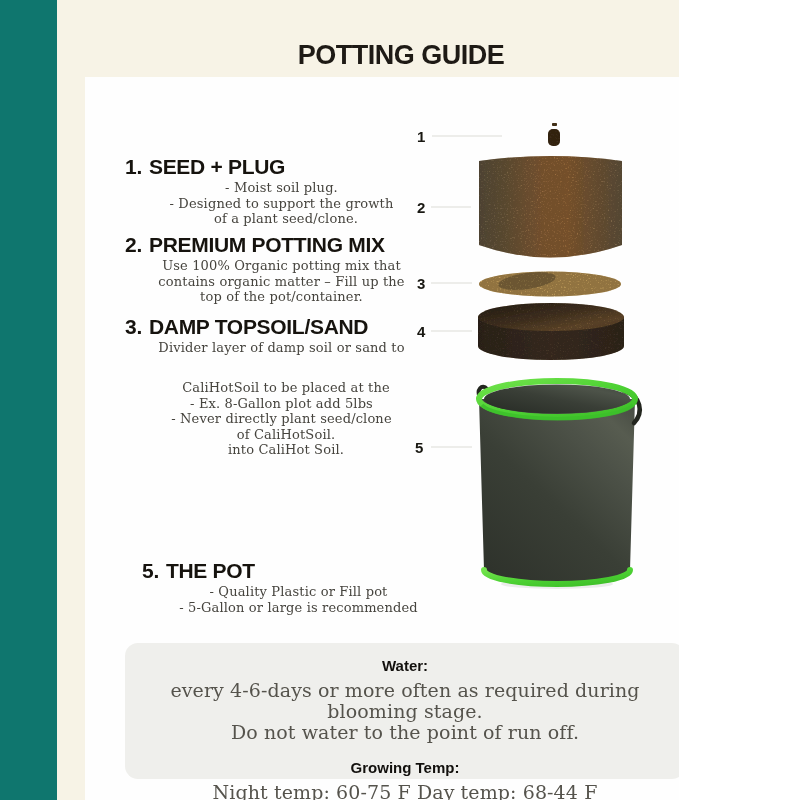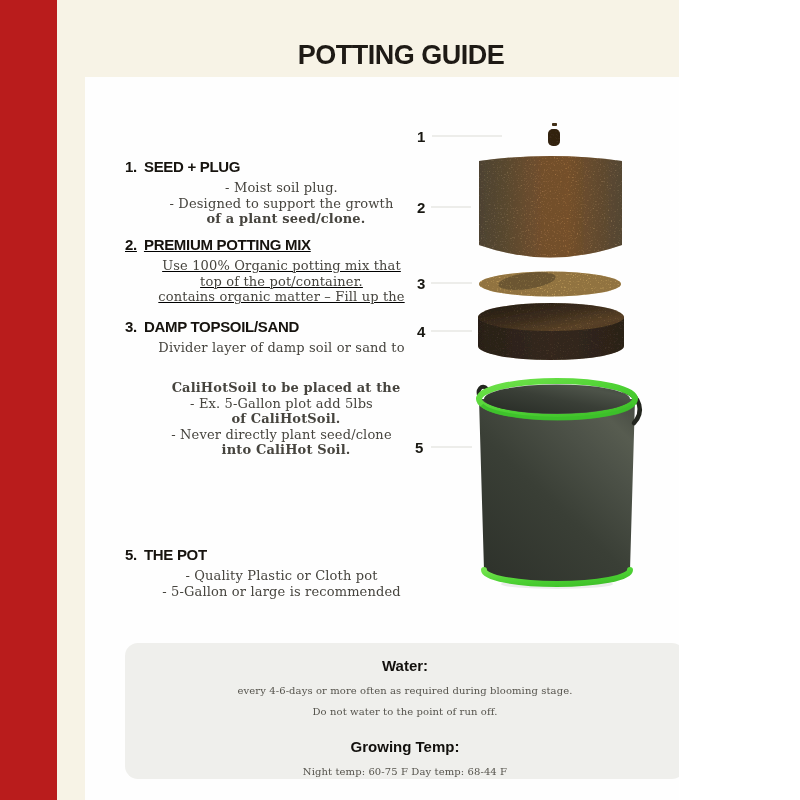--- a/index.html
+++ b/index.html
@@ -1,41 +1,41 @@
 <!DOCTYPE html>
 <html><head>
 <meta charset="utf-8">
 <style>
   html,body{margin:0;padding:0;background:#ffffff;}
-  #page{position:relative;width:679px;height:800px;background:#b91c1c;overflow:hidden;
+  #page{position:relative;width:679px;height:800px;background:#0f766e;overflow:hidden;
         font-family:"Liberation Sans",sans-serif;}
   #cream{position:absolute;left:57px;top:0;width:688px;height:800px;background:#f7f3e6;}
   #title{position:absolute;left:0;top:22px;width:688px;text-align:center;
          font-family:"Liberation Sans",sans-serif;font-weight:700;font-size:27px;
          letter-spacing:-0.5px;color:#1e1a15;}
   #close-btn{position:absolute;left:632px;top:20px;width:35px;height:35px;border-radius:50%;
          background:#0d0d0d;color:#ffffff;border:none;cursor:pointer;
          font-size:17px;font-weight:700;line-height:35px;text-align:center;padding:0;
          font-family:"DejaVu Sans",sans-serif;}
   #card{position:absolute;left:28px;top:77px;width:637px;height:723px;background:#fefefe;}
   .step{position:absolute;left:40px;width:295px;}
   .step-title{margin:0 0 4px 0;font-family:"Liberation Sans",sans-serif;font-weight:700;
-         font-size:15px;line-height:18px;letter-spacing:-0.3px;color:#16130e;}
+         font-size:21px;line-height:18px;letter-spacing:-0.3px;color:#16130e;}
   .step-title .num{margin-right:7px;}
   .line{font-family:"DejaVu Serif",serif;font-size:13px;line-height:15.6px;
          letter-spacing:0.15px;color:#46443e;margin-left:18px;text-align:center;}
-  .line.cont{margin-left:27px;font-weight:bold;}
-  #step-1{top:81px;} #step-2{top:159px;text-decoration:underline;} #step-3{top:241px;} #step-4{top:303px;} #step-5{top:469px;}
+  .line.cont{margin-left:27px;}
+  #step-1{top:81px;} #step-2{top:159px;} #step-3{top:241px;} #step-4{top:303px;} #step-5{top:485px;margin-left:17px;}
   #diagram{position:absolute;left:315px;top:38px;}
   .lbl{font-family:"Liberation Sans",sans-serif;font-weight:700;font-size:15px;fill:#191812;}
   #info-box{position:absolute;left:40px;top:566px;width:560px;height:136px;background:#efefec;
          text-align:center;box-sizing:border-box;padding-top:14px;border-radius:13px;}
   .info-title{font-family:"Liberation Sans",sans-serif;font-weight:700;font-size:15px;
          line-height:18px;color:#12100d;margin:0 0 5px 0;}
-  .info-line{font-family:"DejaVu Serif",serif;font-size:10px;line-height:21px;
+  .info-line{font-family:"DejaVu Serif",serif;font-size:19px;line-height:21px;
          letter-spacing:0.1px;color:#55534c;margin:0;}
   .temp-title{margin-top:16px;}
 </style>
 </head>
 <body>
 
 <div id="page">
   <div id="cream">
 
     <h1 id="title">POTTING GUIDE</h1>
@@ -49,40 +49,40 @@
       <section class="step" id="step-1">
         <h3 class="step-title"><span class="num">1.</span><span>SEED + PLUG</span></h3>
         <div class="line">- Moist soil plug.</div>
         <div class="line">- Designed to support the growth</div>
         <div class="line cont">of a plant seed/clone.</div>
       </section>
 
       <section class="step" id="step-2">
         <h3 class="step-title"><span class="num">2.</span><span>PREMIUM POTTING MIX</span></h3>
         <div class="line">Use 100% Organic potting mix that</div>
+        <div class="line">contains organic matter – Fill up the</div>
         <div class="line">top of the pot/container.</div>
-        <div class="line">contains organic matter – Fill up the</div>
       </section>
 
       <section class="step" id="step-3">
         <h3 class="step-title"><span class="num">3.</span><span>DAMP TOPSOIL/SAND</span></h3>
         <div class="line">Divider layer of damp soil or sand to</div>
       </section>
 
       <section class="step" id="step-4">
         <div class="line cont">CaliHotSoil to be placed at the</div>
-        <div class="line">- Ex. 5-Gallon plot add 5lbs</div>
+        <div class="line">- Ex. 8-Gallon plot add 5lbs</div>
+        <div class="line">- Never directly plant seed/clone</div>
         <div class="line cont">of CaliHotSoil.</div>
-        <div class="line">- Never directly plant seed/clone</div>
         <div class="line cont">into CaliHot Soil.</div>
       </section>
 
       <section class="step" id="step-5">
         <h3 class="step-title"><span class="num">5.</span><span>THE POT</span></h3>
-        <div class="line">- Quality Plastic or Cloth pot</div>
+        <div class="line">- Quality Plastic or Fill pot</div>
         <div class="line">- 5-Gallon or large is recommended</div>
       </section>
 
       <svg id="diagram" width="270" height="485" viewBox="400 115 270 485" xmlns="http://www.w3.org/2000/svg">
         <defs>
           <filter id="grain" x="-10%" y="-10%" width="120%" height="120%">
             <feTurbulence type="fractalNoise" baseFrequency="0.7" numOctaves="2" seed="4" result="n"></feTurbulence>
             <feColorMatrix in="n" type="matrix" values="0 0 0 0 0.08  0 0 0 0 0.05  0 0 0 0 0.02  1.4 1.4 1.4 -1.7 0" result="m"></feColorMatrix>
             <feComponentTransfer in="m" result="m2">
                 <feFuncA type="linear" slope="0.55"></feFuncA>

